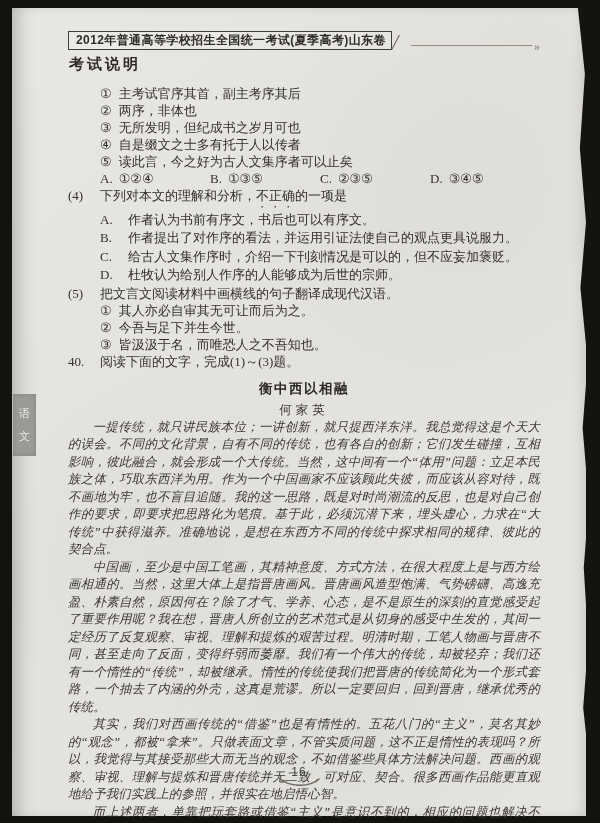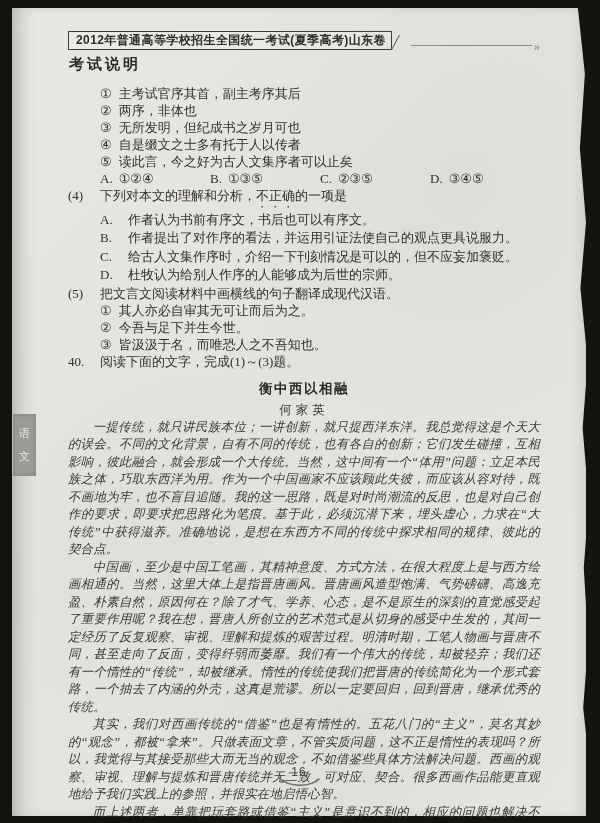--- a/index.html
+++ b/index.html
@@ -85,21 +85,21 @@
   }
   .essay{margin-top:7px;}
 
   
   .pageno-wrap{position:absolute;left:0;right:0;bottom:28px;text-align:center;}
   .pageno{font-family:"Liberation Sans","DejaVu Sans",sans-serif;font-size:12px;color:#45443f;letter-spacing:1px;}
   .swoosh{display:block;margin:-3px auto 0;}
 
   
   .side-tab{
-    position:absolute;left:13px;top:414px;width:23px;height:62px;
+    position:absolute;left:13px;top:394px;width:23px;height:62px;
     background:#9b9a95;color:#eceae5;
     display:flex;align-items:center;justify-content:center;
     font-size:11px;font-family:"Liberation Sans","DejaVu Sans",sans-serif;
     box-shadow:inset 0 0 4px rgba(0,0,0,.18);
   }
   .side-tab-label{width:1em;word-break:break-all;line-height:2.1;text-align:center;letter-spacing:0;}
 
   
   .paper::after{
     content:"";position:absolute;inset:0;pointer-events:none;

